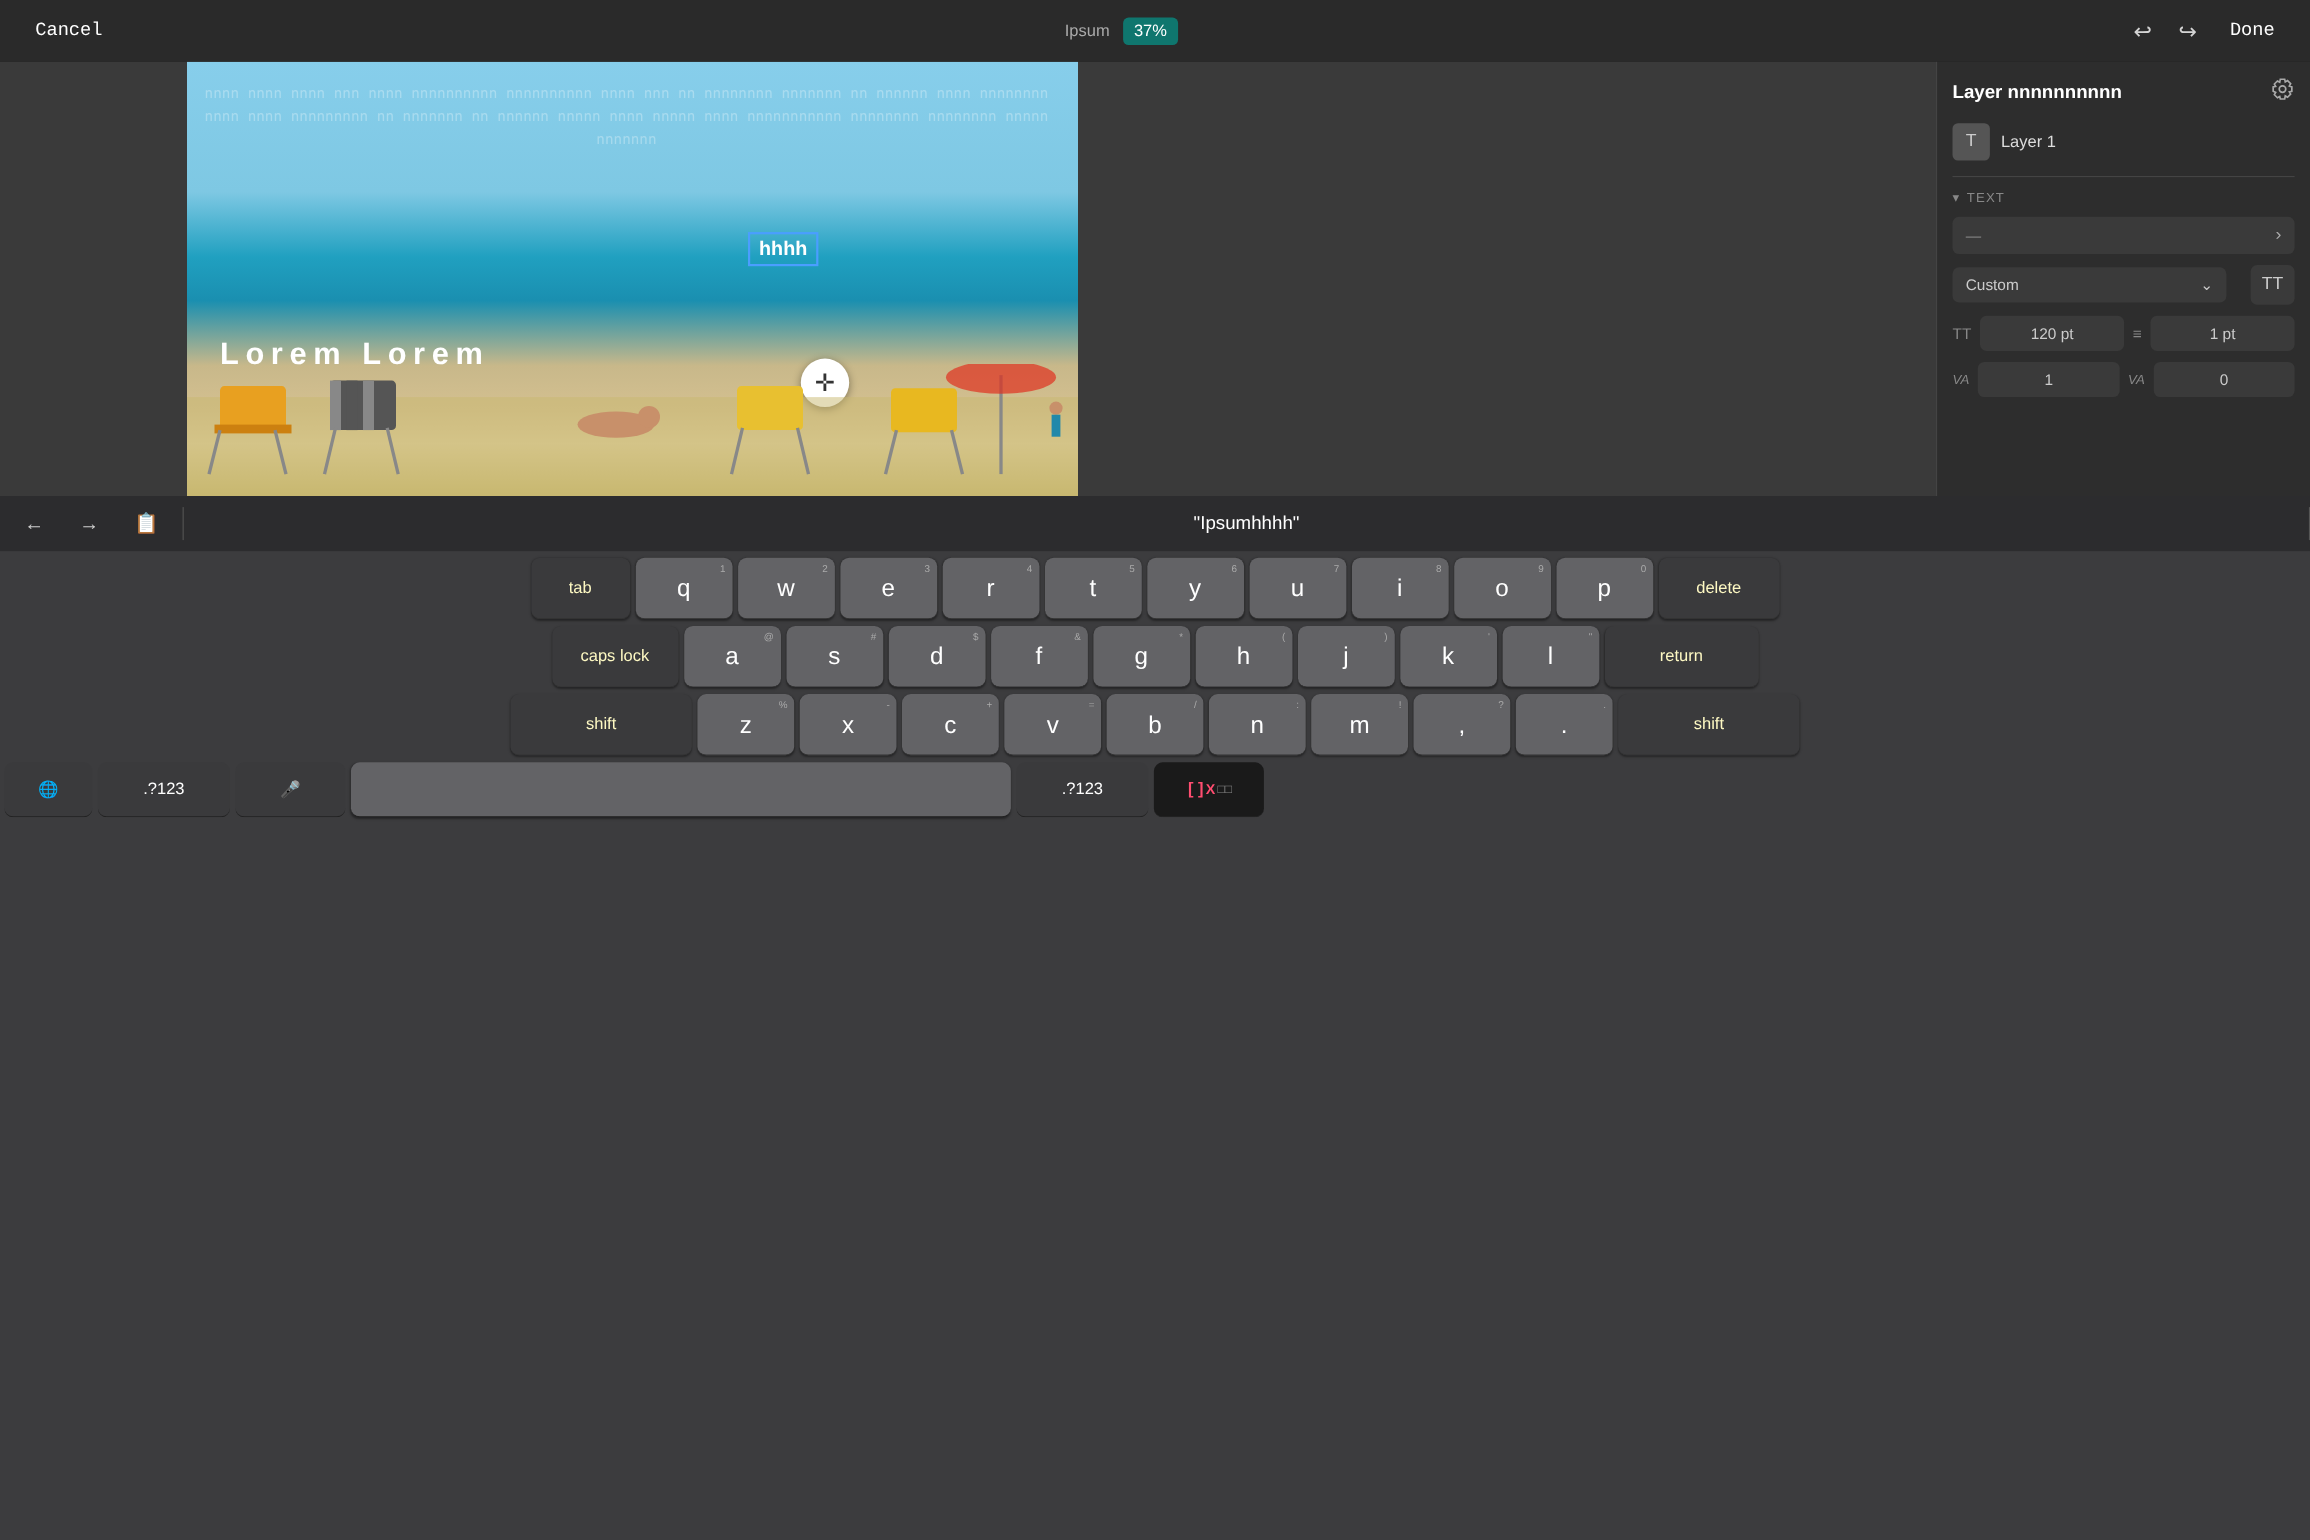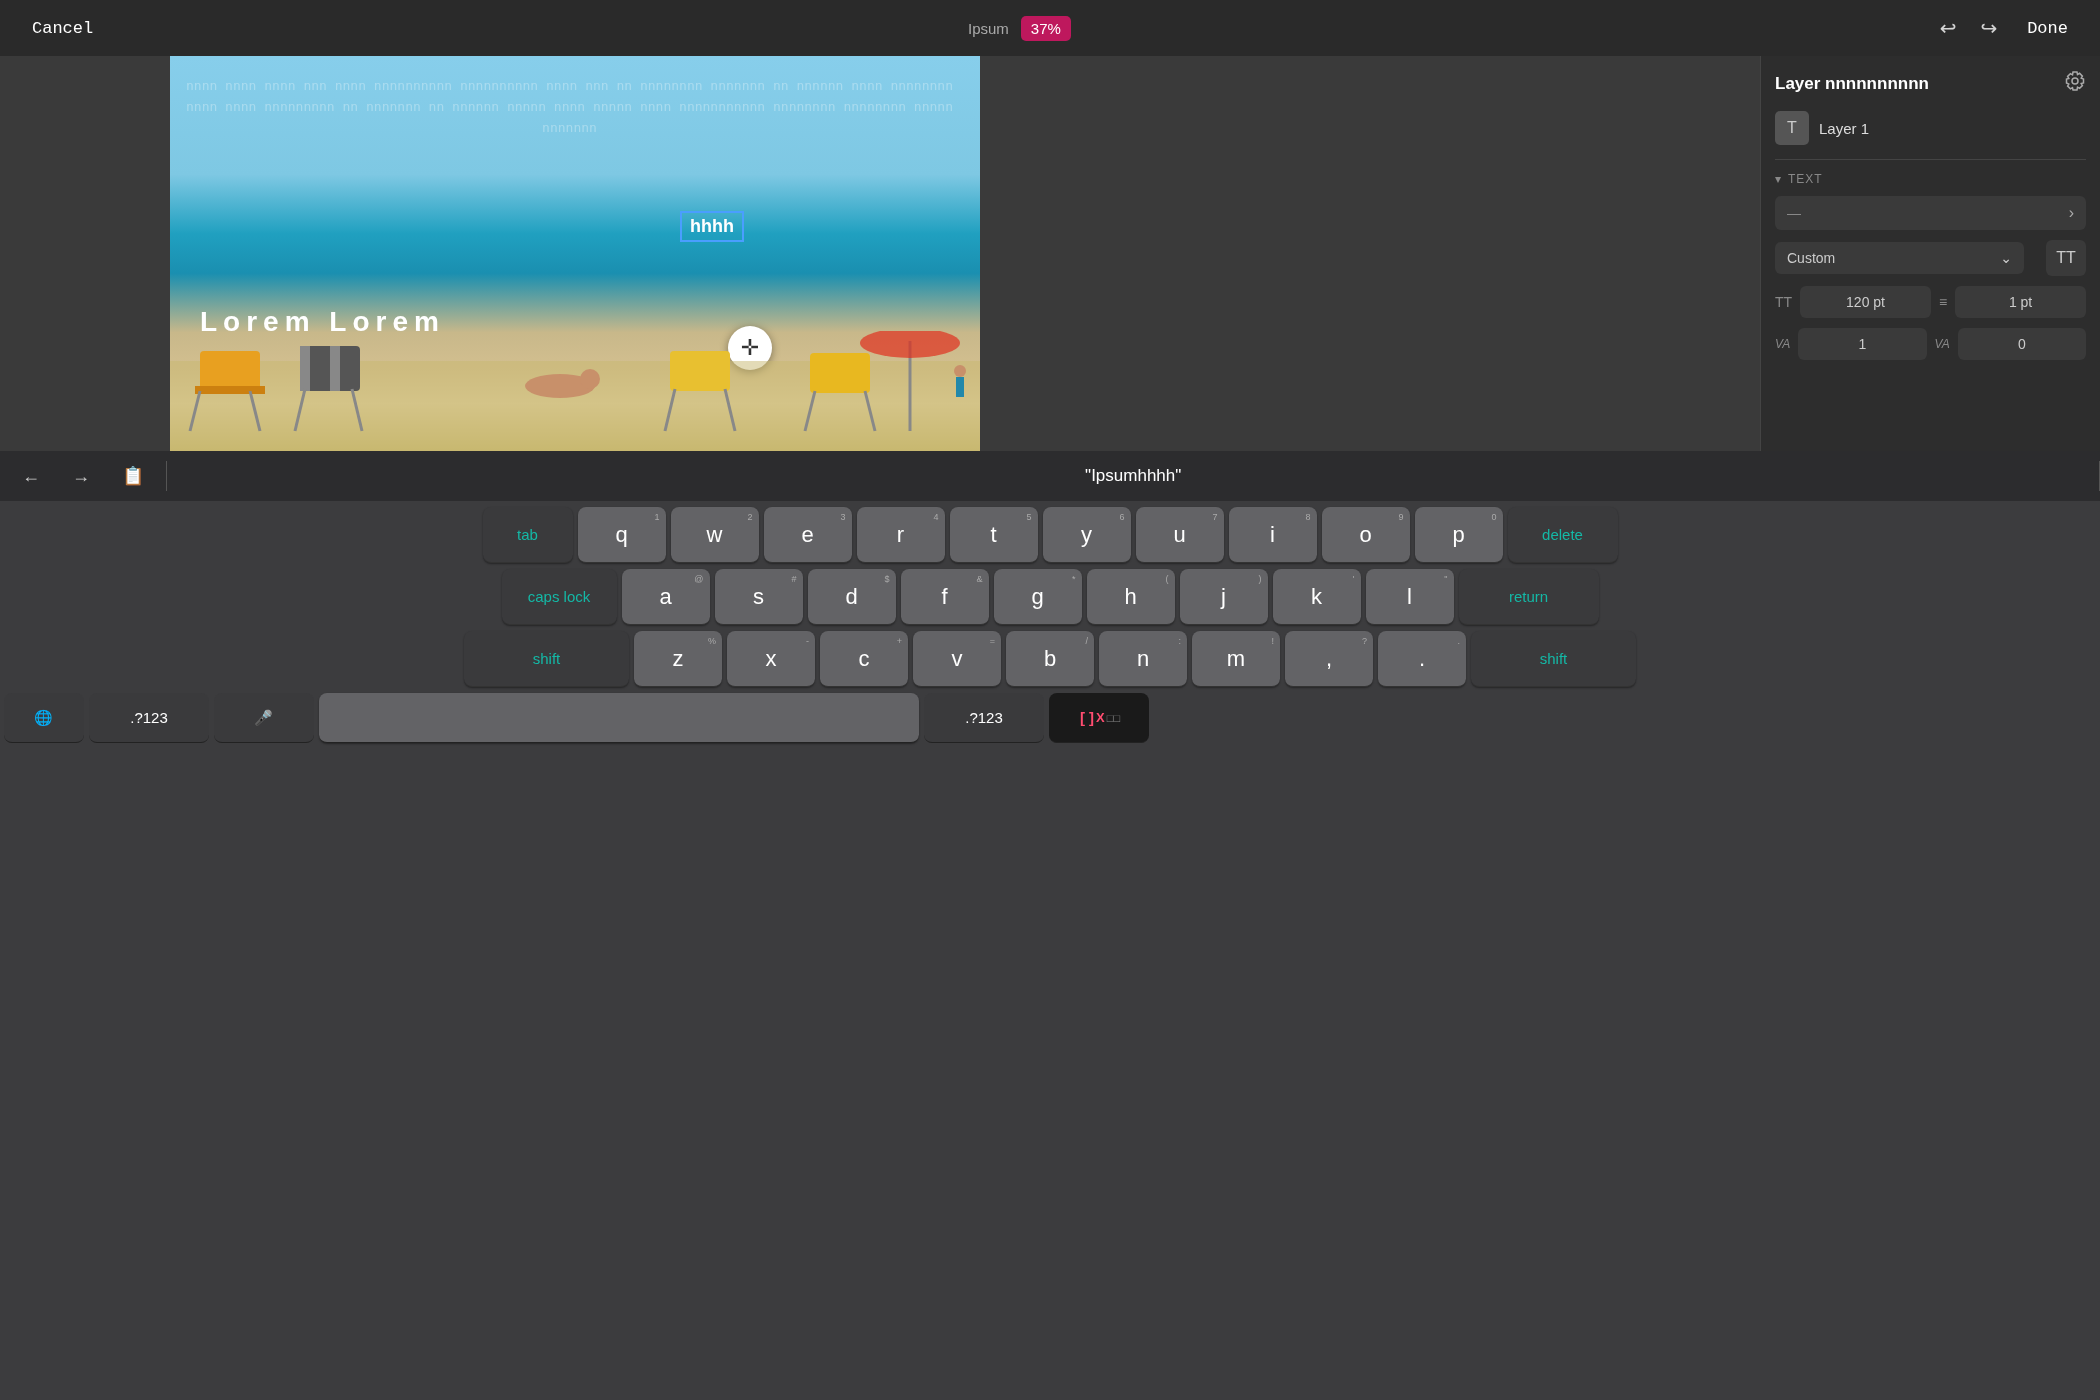--- a/index.html
+++ b/index.html
@@ -32,21 +32,21 @@
       background: none;
       border: none;
       color: #fff;
       font-size: 17px;
       cursor: pointer;
       padding: 6px 12px;
       font-family: Liberation Mono, monospace;
     }
     .type-label { color: #aaa; font-size: 15px; }
     .percent-badge {
-      background: #be185d;
+      background: #0f766e;
       color: #fff;
       font-size: 15px;
       padding: 4px 10px;
       border-radius: 5px;
     }
     .icon-btn {
       background: none;
       border: none;
       color: #fff;
       font-size: 20px;
@@ -374,21 +374,21 @@
       font-size: 9px;
       color: #aaa;
       position: absolute;
       top: 5px;
       right: 6px;
     }
     .key.wide { font-size: 15px; }
     .key.special {
       background: #3a3a3c;
       font-size: 15px;
-      color: #14b8a6;
+      color: #fef9c3;
     }
     .key.spacebar {
       background: #636366;
       flex: 1;
       max-width: 600px;
     }
 
     
     .keyboard-bottom-bar {
       display: flex;

